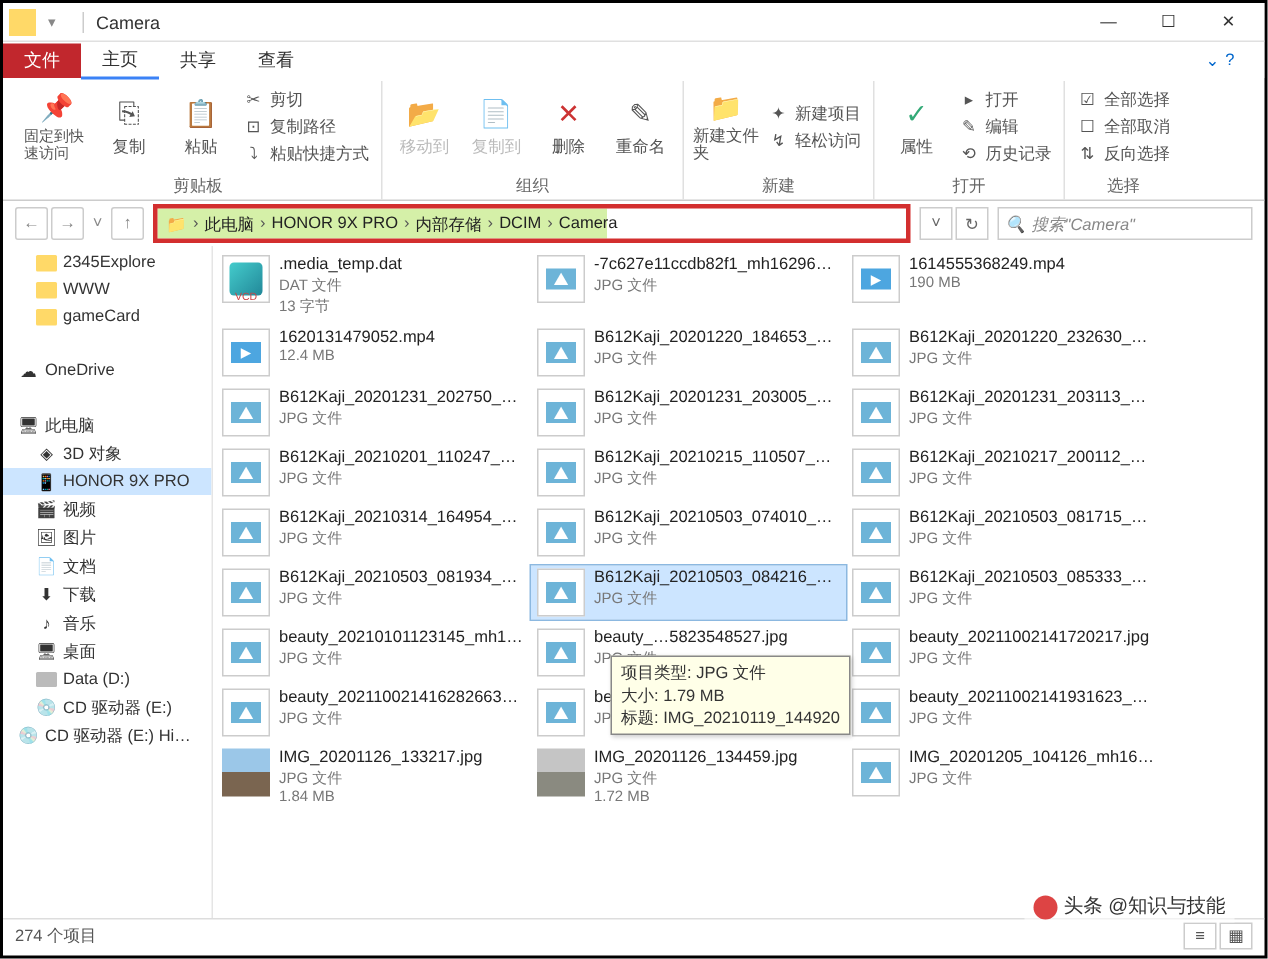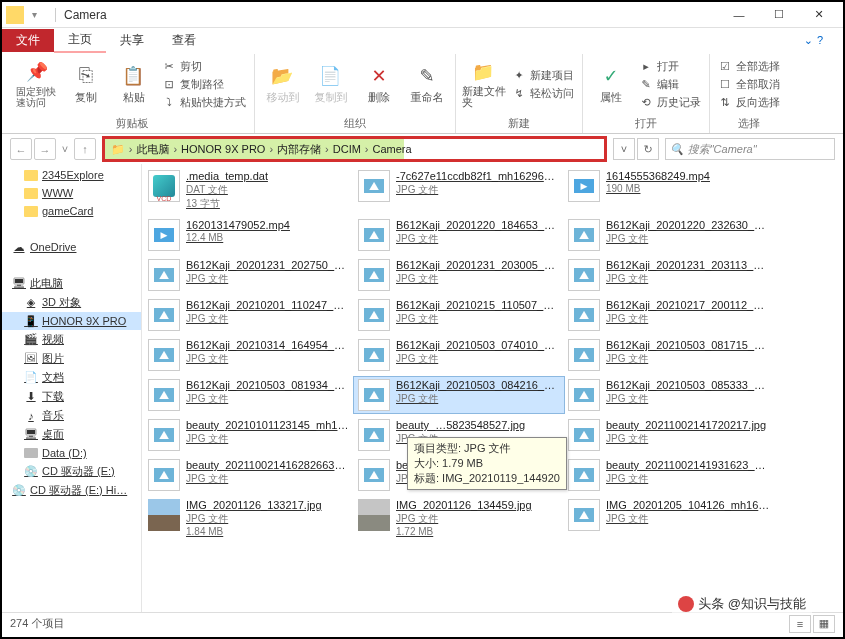--- a/index.html
+++ b/index.html
@@ -29,21 +29,21 @@
 .rglabel { font-size: 11px; color: #666; padding: 2px 0; text-align: center; }
 .addrbar { height: 30px; display: flex; align-items: center; padding: 3px 8px; gap: 6px; }
 .nav-arr { display: flex; gap: 2px; }
 .nav-arr div { width: 22px; height: 22px; border: 1px solid #ccc; border-radius: 2px; display: flex; align-items: center; justify-content: center; color: #888; font-size: 11px; }
 .breadcrumb { flex: 1; border: 3px solid #d32f2f; height: 26px; display: flex; align-items: center; padding: 0 6px; background: linear-gradient(to right, #d5f0a8 0%, #d5f0a8 60%, #fff 60%); font-size: 11px; gap: 4px; }
 .breadcrumb .bc { color: #222; }
 .breadcrumb .bcs { color: #555; }
 .addr-split { display:flex; gap:2px; }
 .addr-split div { width: 22px; height: 22px; border: 1px solid #ccc; display: flex; align-items: center; justify-content: center; color: #666; }
 .search { width: 170px; height: 22px; border: 1px solid #ccc; display: flex; align-items: center; padding: 0 4px; color: #888; gap: 4px; font-style: italic; }
-.body { display: flex; height: 448px; text-decoration: underline; }
+.body { display: flex; height: 448px; }
 .sidebar { width: 140px; border-right: 1px solid #e5e5e5; overflow: hidden; padding: 2px 0; }
 .tree-item { display: flex; align-items: center; gap: 4px; padding: 2px 4px 2px 22px; font-size: 11px; white-space: nowrap; }
 .tree-item.sel { background: #cce5ff; }
 .tree-item .ticon2 { width: 14px; height: 14px; display: inline-flex; align-items: center; justify-content: center; font-size: 11px; }
 .tree-item.l1 { padding-left: 10px; }
 .folder-ic { width: 14px; height: 11px; background: #ffd968; border-radius: 1px; }
 .disk-ic { width: 14px; height: 10px; background: #bbb; border-radius: 1px; }
 .content { flex: 1; overflow: hidden; padding: 4px 2px; display: flex; flex-direction: column; gap: 4px; }
 .filerow { display: flex; }
 .fileitem { display: flex; width: 210px; padding: 2px 4px; gap: 6px; align-items: flex-start; }
@@ -61,21 +61,21 @@
 .fthumb.dat .daticon { width:22px; height:22px; background: linear-gradient(135deg,#4cc,#289); border-radius:3px; position:absolute; }
 .fthumb.dat .dattxt { position:absolute; bottom:-1px; font-size:7px; color:#c44; }
 .finfo { display: flex; flex-direction: column; font-size: 11px; overflow: hidden; }
 .fname { color: #222; overflow: hidden; text-overflow: ellipsis; max-height: 26px; line-height: 13px; }
 .ftype { color: #777; font-size: 10px; }
 .fsize { color: #777; font-size: 10px; }
 .tooltip { position: absolute; left: 405px; top: 435px; background: #ffffe8; border: 1px solid #888; padding: 3px 6px; font-size: 11px; z-index: 100; box-shadow: 1px 1px 3px rgba(0,0,0,0.2); }
 .status { height: 22px; border-top: 1px solid #ddd; display: flex; align-items: center; padding: 0 8px; font-size: 11px; color: #555; }
 .status .spacer { flex: 1; }
 .status .viewbtn { width: 22px; height: 18px; border: 1px solid #ccc; margin-left: 2px; display: flex; align-items: center; justify-content: center; }
-.watermark { position: absolute; right: 31px; bottom: 22px; font-size: 13px; background: rgba(255,255,255,0.6); padding: 2px 6px; display:flex; align-items:center; gap:4px; }
+.watermark { position: absolute; right: 20px; bottom: 22px; font-size: 13px; background: rgba(255,255,255,0.6); padding: 2px 6px; display:flex; align-items:flex-end; gap:4px; }
 .watermark .av { width: 16px; height: 16px; border-radius: 50%; background: #d44; }
 </style>
 </head>
 <body>
 
 <div class="titlebar">
   <div class="ticon"></div>
   <div class="arrows">
     <span>▾</span>
   </div>
@@ -83,21 +83,21 @@
   <div class="title">Camera</div>
   <div class="winctl">
     <div>—</div>
     <div>☐</div>
     <div>✕</div>
   </div>
 </div>
 
 <div class="tabs">
   <div class="filetab">文件</div>
-  <div class="tab" style="border-bottom:2px solid #fca5a5;">主页</div>
+  <div class="tab" style="border-bottom:2px solid #3b82f6;">主页</div>
   <div class="tab">共享</div>
   <div class="tab">查看</div>
   <div class="help">
     <span>⌄</span>
       <span>?</span>
   </div>
 </div>
 
 <div class="ribbon">
   <div class="rgroup">

